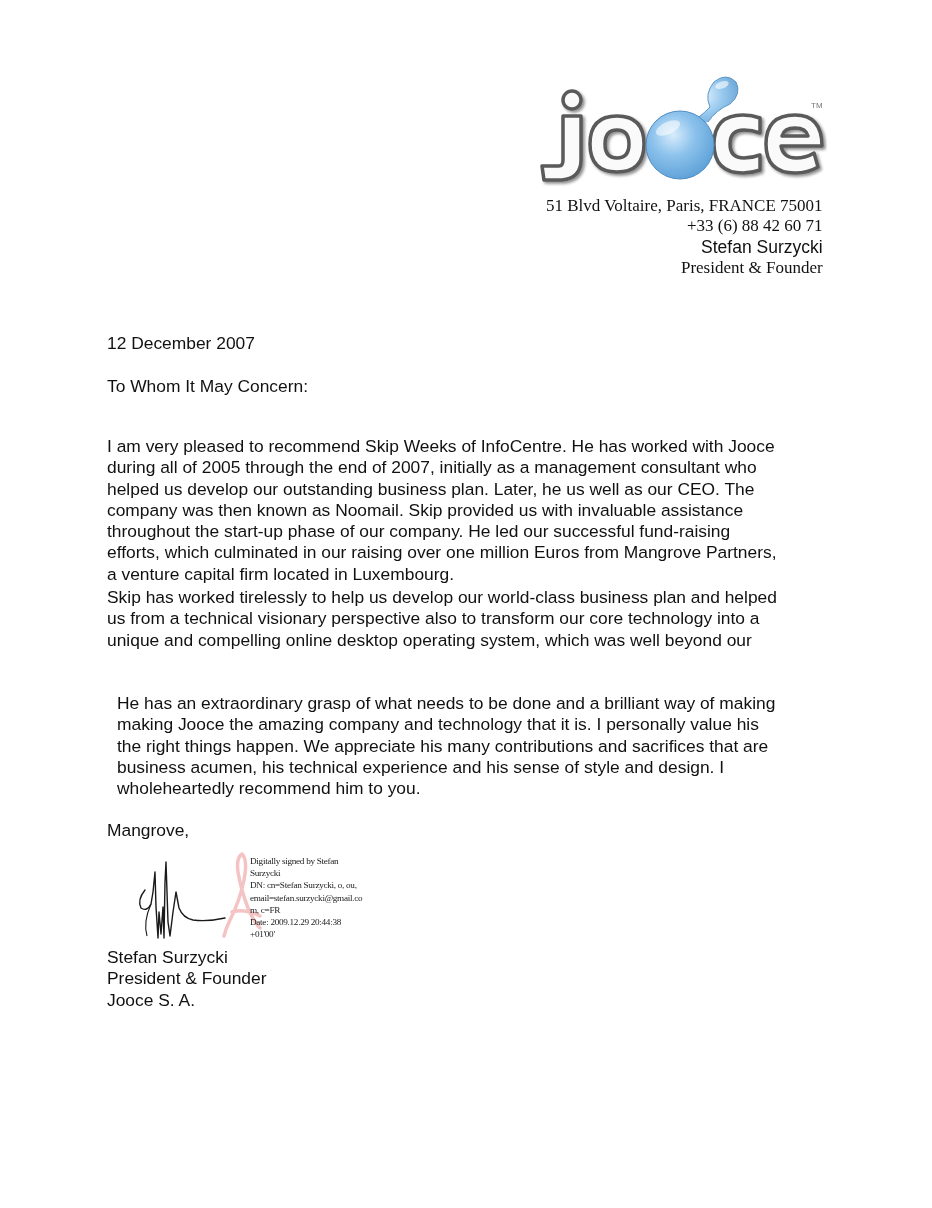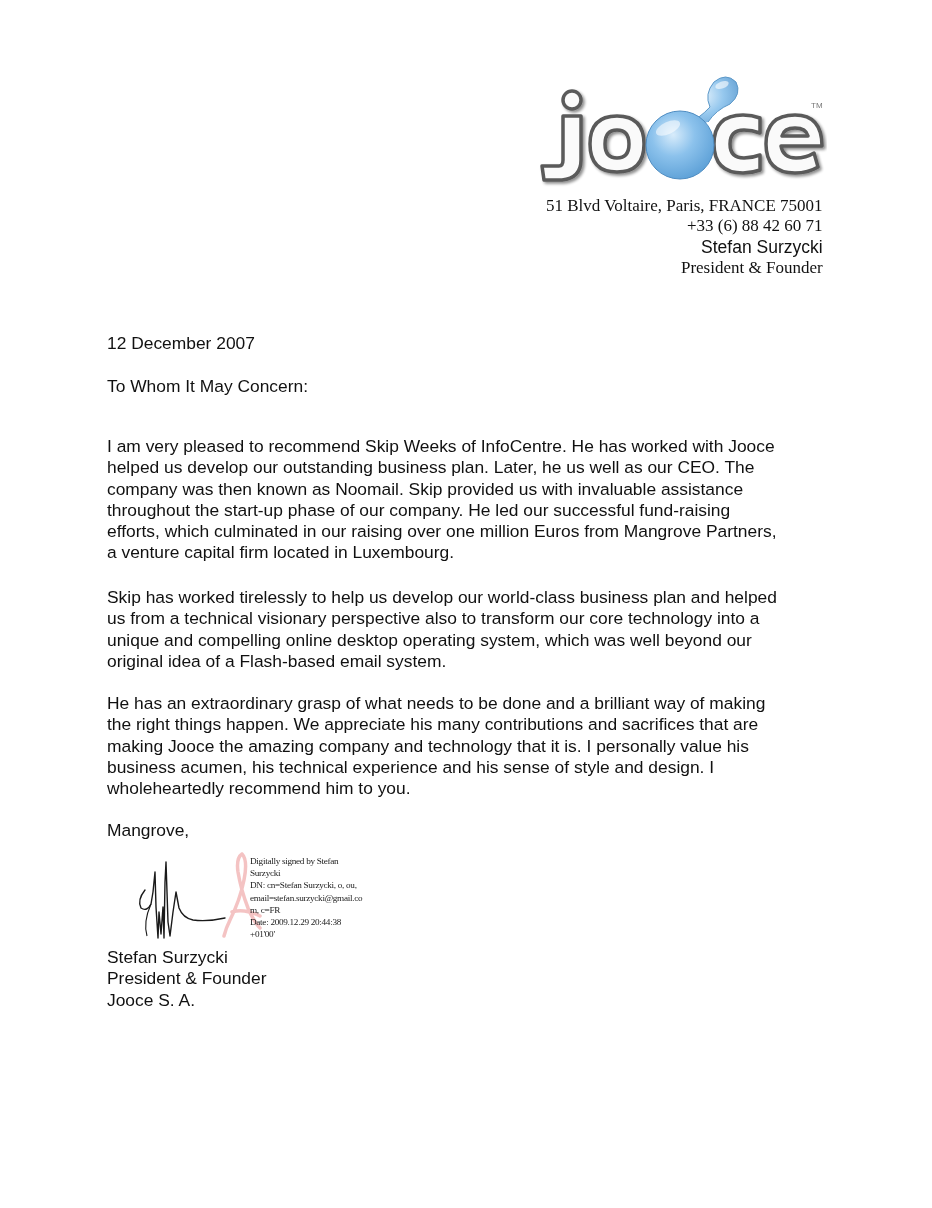--- a/index.html
+++ b/index.html
@@ -12,21 +12,21 @@
     .lh-sans { font-family: "Liberation Sans", sans-serif; font-size: 17.5px; color: #111; line-height: 22px; }
     .lh-addr { font-family: "Liberation Serif", serif; font-size: 17px; line-height: 20px; color: #111; }
 
     
     .body-text { position: absolute; left: 107px; font-family: "Liberation Sans", sans-serif; font-size: 17.4px; line-height: 21.3px; color: #111; }
     .line { white-space: nowrap; display: block; }
     .date { top: 333px; }
     .salutation { top: 376px; text-align: center; }
     .para1 { top: 418px; margin-top: 18px; }
     .para2 { top: 587px; }
-    .para3 { top: 693px; }
+    .para3 { top: 693px; margin-left: 10px; }
     .closing { top: 820px; }
     .sig-block { top: 947px; }
 
     
     .signature { position: absolute; left: 133px; top: 852px; width: 95px; height: 90px; }
     .acrobat-mark { position: absolute; left: 222px; top: 850px; width: 40px; height: 90px; }
     .digi-sig { position: absolute; left: 250px; top: 855px; font-family: Liberation Serif, serif; font-size: 9.2px; line-height: 12.2px; color: #222; letter-spacing: -0.3px; }
     .digi-sig span { display: block; white-space: nowrap; }
   </style>
 </head>
@@ -86,38 +86,38 @@
     <div class="lh-sans">Stefan Surzycki</div>
     <div class="lh-addr">President &amp; Founder</div>
   </div>
 
   <div class="body-text date">12 December 2007</div>
 
   <div class="body-text salutation">To Whom It May Concern:</div>
 
   <div class="body-text para1">
     <span class="line">I am very pleased to recommend Skip Weeks of InfoCentre. He has worked with Jooce</span>
+    <span class="line">during all of 2005 through the end of 2007, initially as a management consultant who</span>
     <span class="line">helped us develop our outstanding business plan. Later, he us well as our CEO. The</span>
     <span class="line">company was then known as Noomail. Skip provided us with invaluable assistance</span>
     <span class="line">throughout the start-up phase of our company. He led our successful fund-raising</span>
     <span class="line">efforts, which culminated in our raising over one million Euros from Mangrove Partners,</span>
     <span class="line">a venture capital firm located in Luxembourg.</span>
   </div>
 
   <div class="body-text para2">
     <span class="line">Skip has worked tirelessly to help us develop our world-class business plan and helped</span>
     <span class="line">us from a technical visionary perspective also to transform our core technology into a</span>
     <span class="line">unique and compelling online desktop operating system, which was well beyond our</span>
-    <span class="line">original idea of a Flash-based email system.</span>
   </div>
 
   <div class="body-text para3">
     <span class="line">He has an extraordinary grasp of what needs to be done and a brilliant way of making</span>
+    <span class="line">making Jooce the amazing company and technology that it is. I personally value his</span>
     <span class="line">the right things happen. We appreciate his many contributions and sacrifices that are</span>
-    <span class="line">making Jooce the amazing company and technology that it is. I personally value his</span>
     <span class="line">business acumen, his technical experience and his sense of style and design. I</span>
     <span class="line">wholeheartedly recommend him to you.</span>
   </div>
 
   <div class="body-text closing">Mangrove,</div>
 
   <svg class="signature" viewBox="0 0 95 90">
     <path d="M12 38 Q4 48 8 56 Q14 60 18 52 L20 40 L22 20 L23 55 L25 86 L26 60 L28 82 L30 55 L31 86 L32 30 L33 10 L35 70 L37 84 L40 60 L43 40 L46 56 Q50 66 60 68 Q74 70 92 66" fill="none" stroke="#1a1a1a" stroke-width="1.4" stroke-linejoin="round" stroke-linecap="round"></path>
     <path d="M18 52 Q10 70 14 84" fill="none" stroke="#1a1a1a" stroke-width="1.1"></path>
   </svg>

